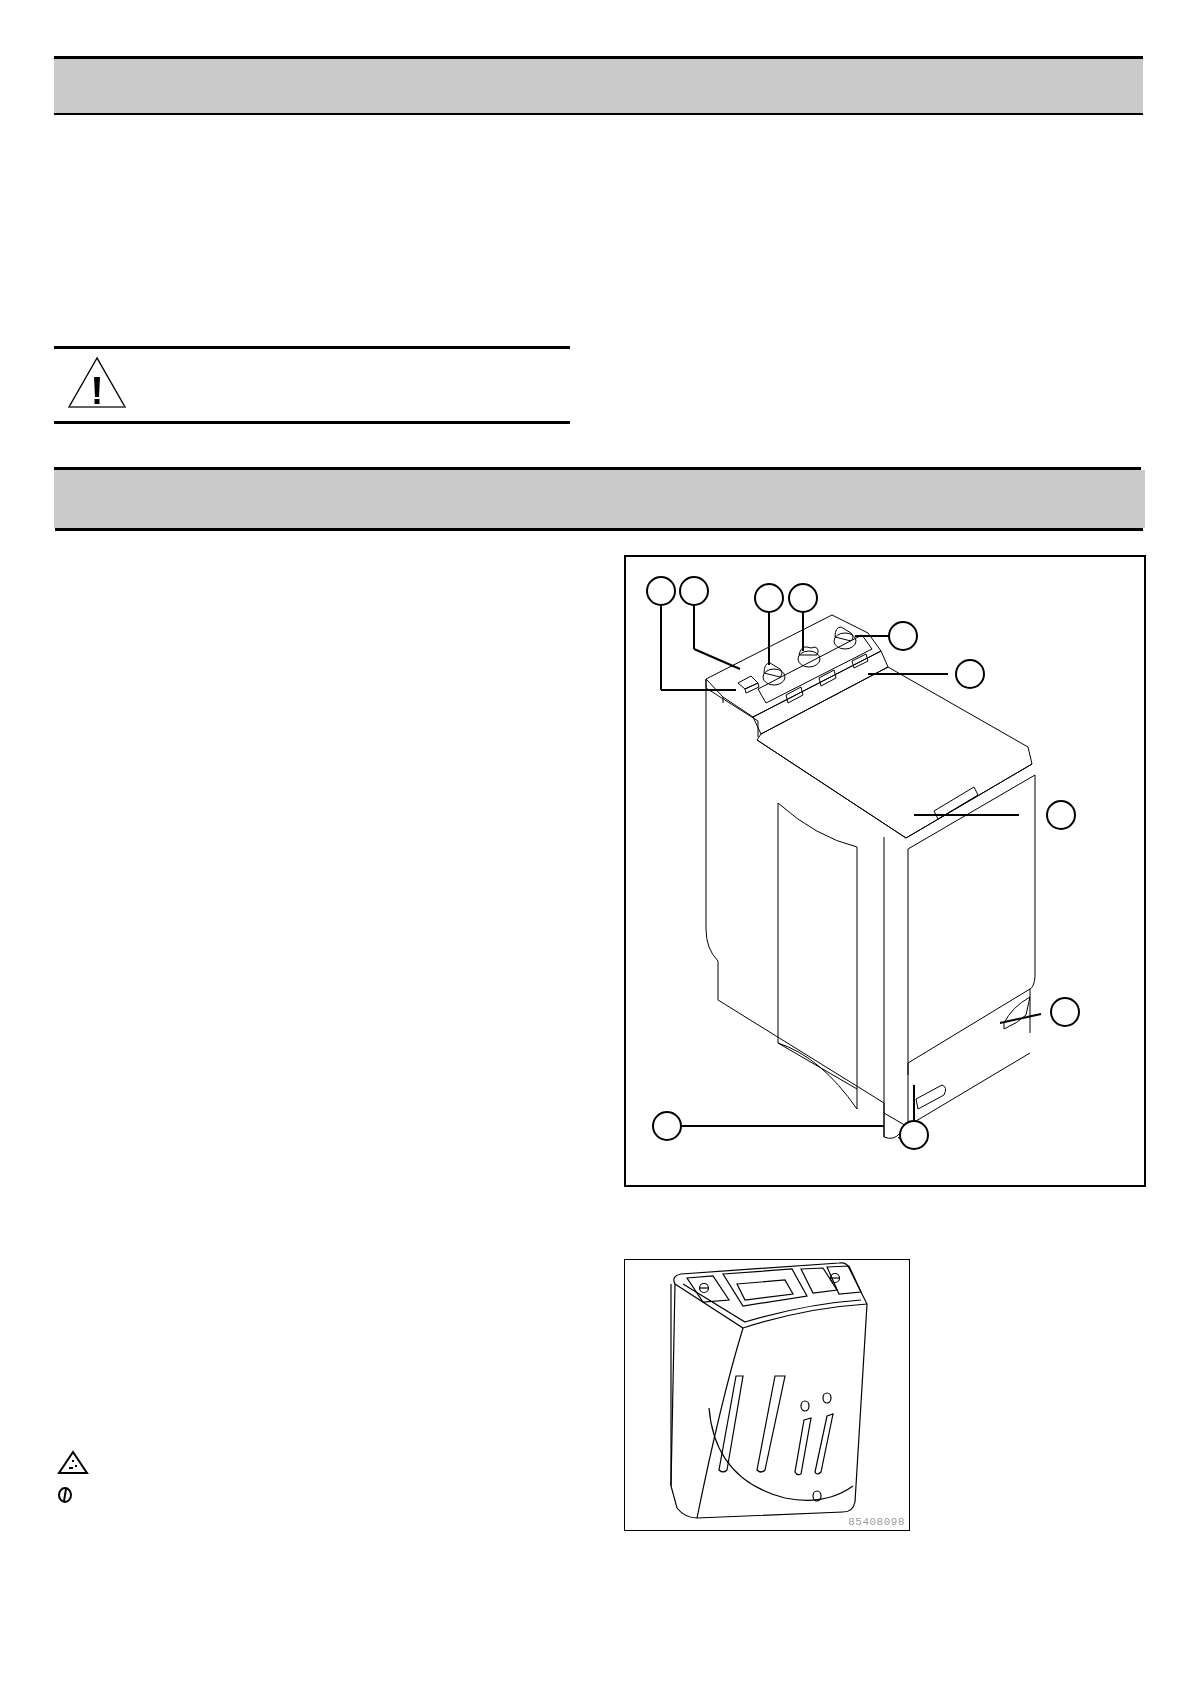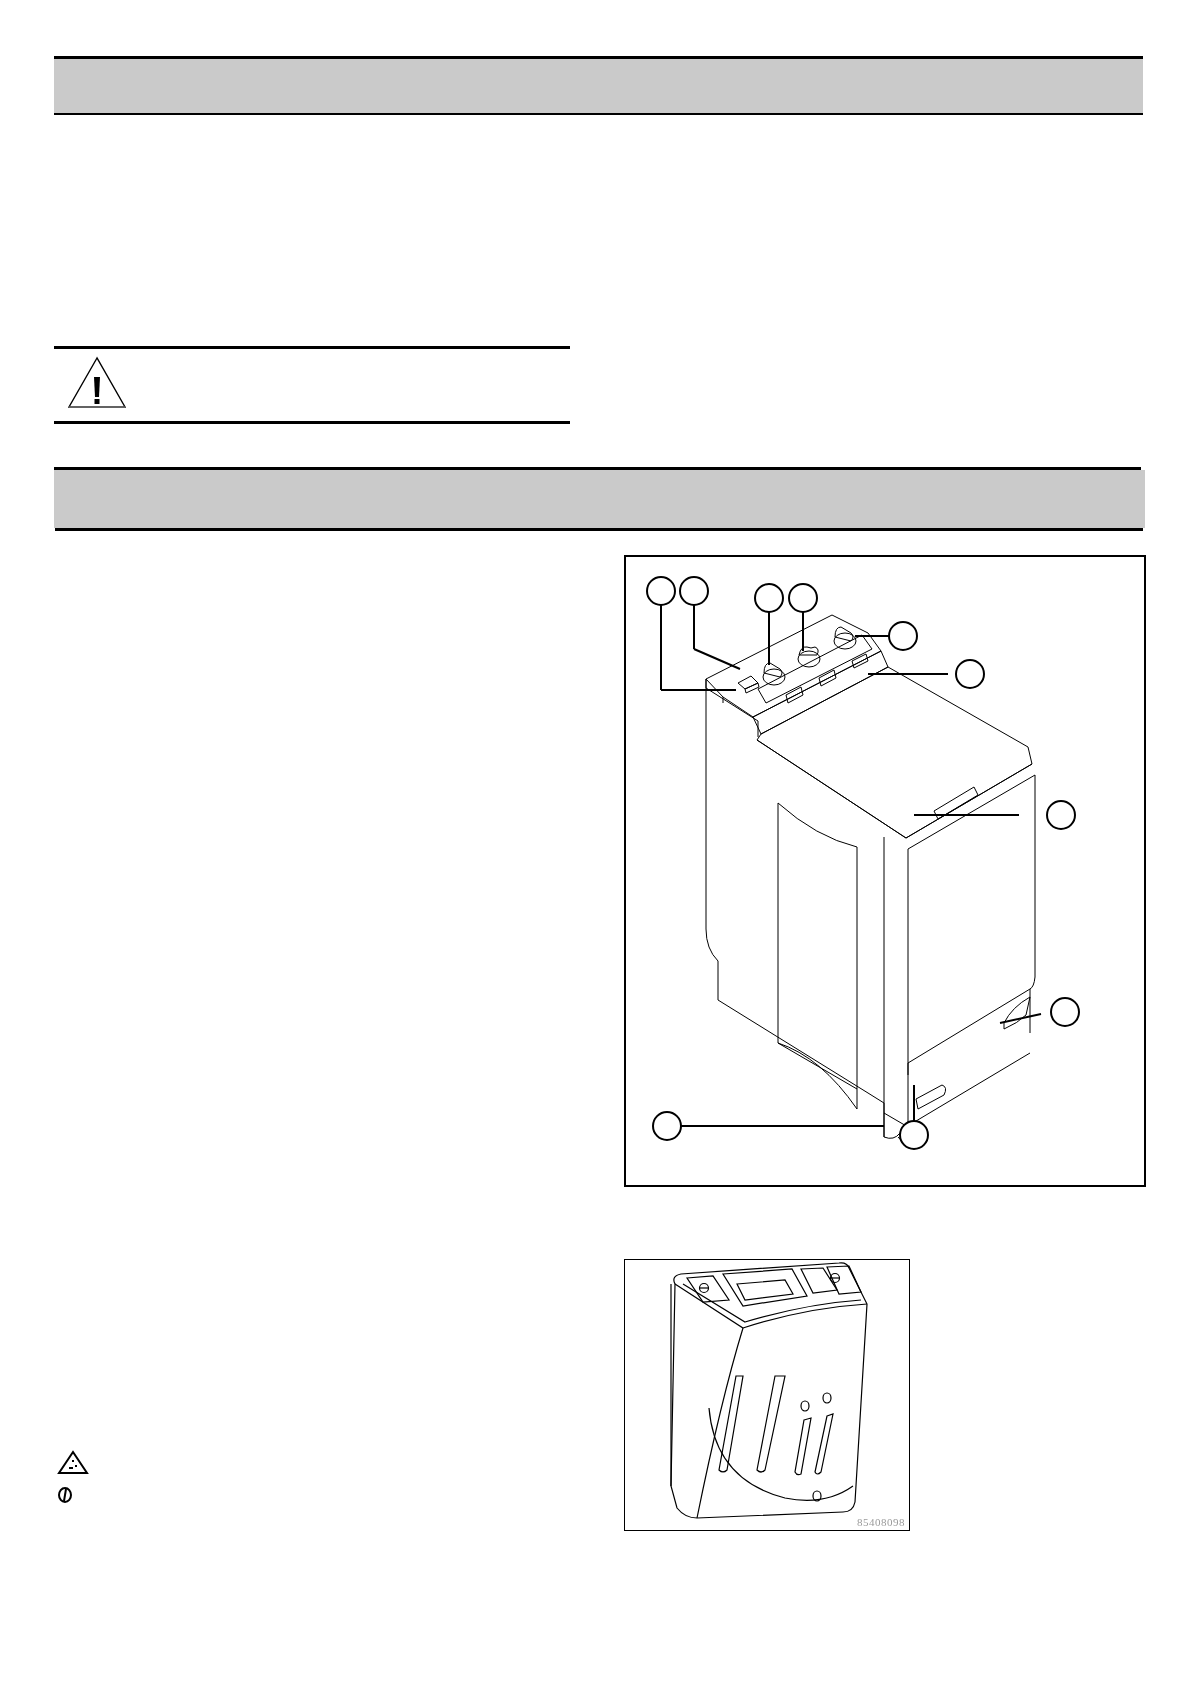--- a/index.html
+++ b/index.html
@@ -4,21 +4,21 @@
 <style>
   html, body { margin:0; padding:0; background:#ffffff; }
   body { width:1190px; height:1684px; position:relative; overflow:hidden;
          font-family:"Liberation Sans", sans-serif; color:#000; }
   .abs { position:absolute; }
   .hbar { position:absolute; background:#cacaca; }
   .rule { position:absolute; background:#000; }
   .figbox { position:absolute; border:2px solid #000; box-sizing:border-box; background:#fff; }
   .figbox2 { position:absolute; border:1px solid #000; box-sizing:border-box; background:#fff; }
   svg { display:block; }
-  .figcode { position:absolute; font-family:Liberation Serif, serif; font-size:11px;
+  .figcode { position:absolute; font-family:Liberation Mono, monospace; font-size:11px;
              color:#9a9a9a; letter-spacing:0.5px; }
 </style>
 </head>
 <body>
 
 <div class="rule" style="left:54px;top:56px;width:1089px;height:3px;"></div>
 <div class="hbar" style="left:54px;top:59px;width:1089px;height:54px;">
   <span></span>
 </div>
 <div class="rule" style="left:54px;top:113px;width:1089px;height:2px;"></div>

